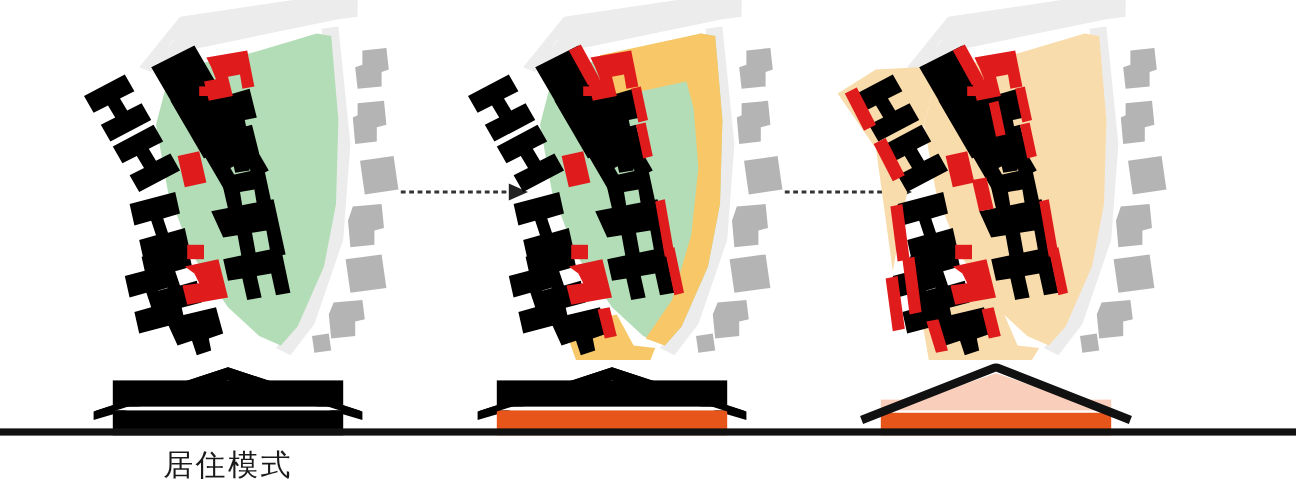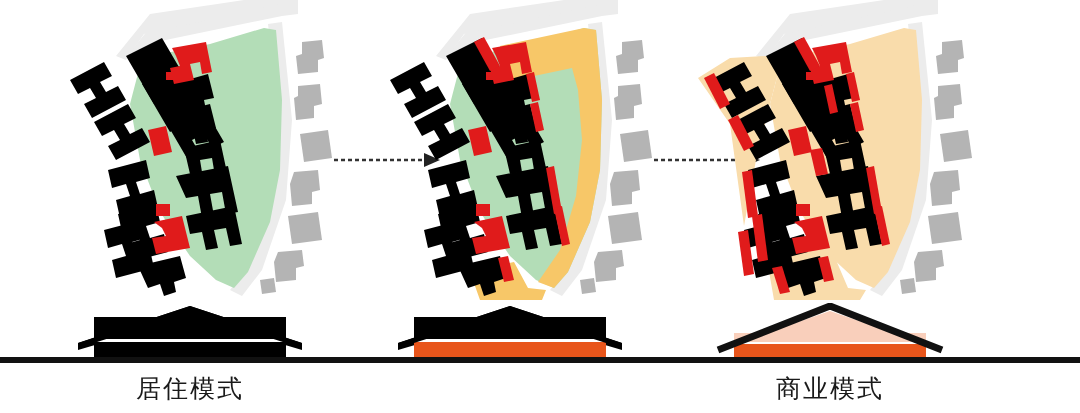--- a/index.html
+++ b/index.html
@@ -245,15 +245,14 @@
       <polygon points="160,8 258,42 62,42" fill="#f9cfbb"></polygon>
       <rect x="64" y="39" width="192" height="2" fill="#ffffff"></rect>
       <rect x="64" y="41" width="192" height="19" fill="#e8551b"></rect>
       <polyline points="48,47 160,3 272,47" fill="none" stroke="#111111" stroke-width="7" stroke-linejoin="miter"></polyline>
     </svg>
   </div>
 
   <div id="groundline"></div>
 
   <div class="caption" style="left:30px;">居住模式</div>
-  <div class="caption" style="left:670px;">商业模式</div>
 
 </div>
 
 </body></html>

